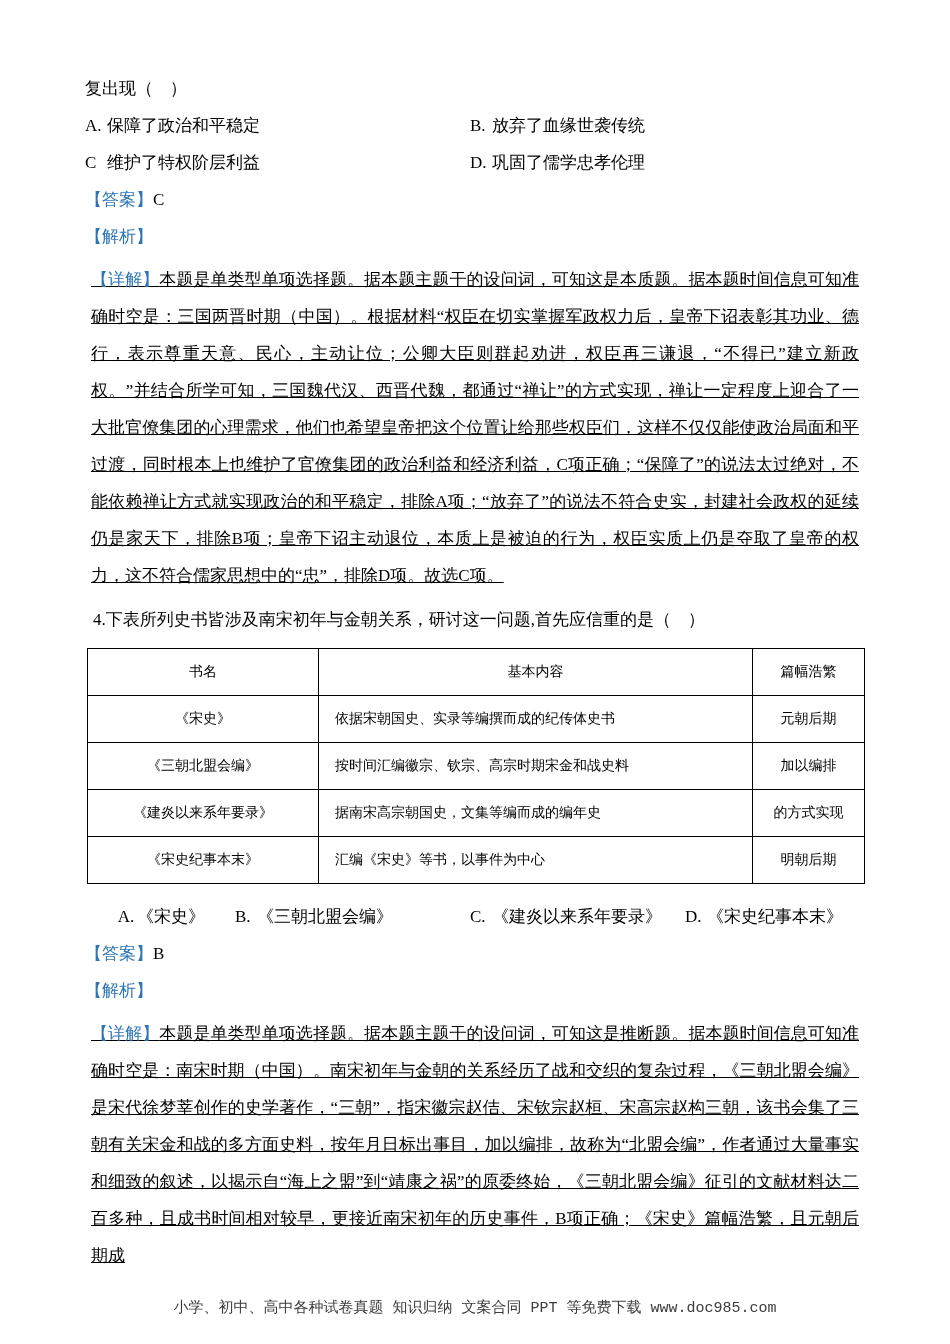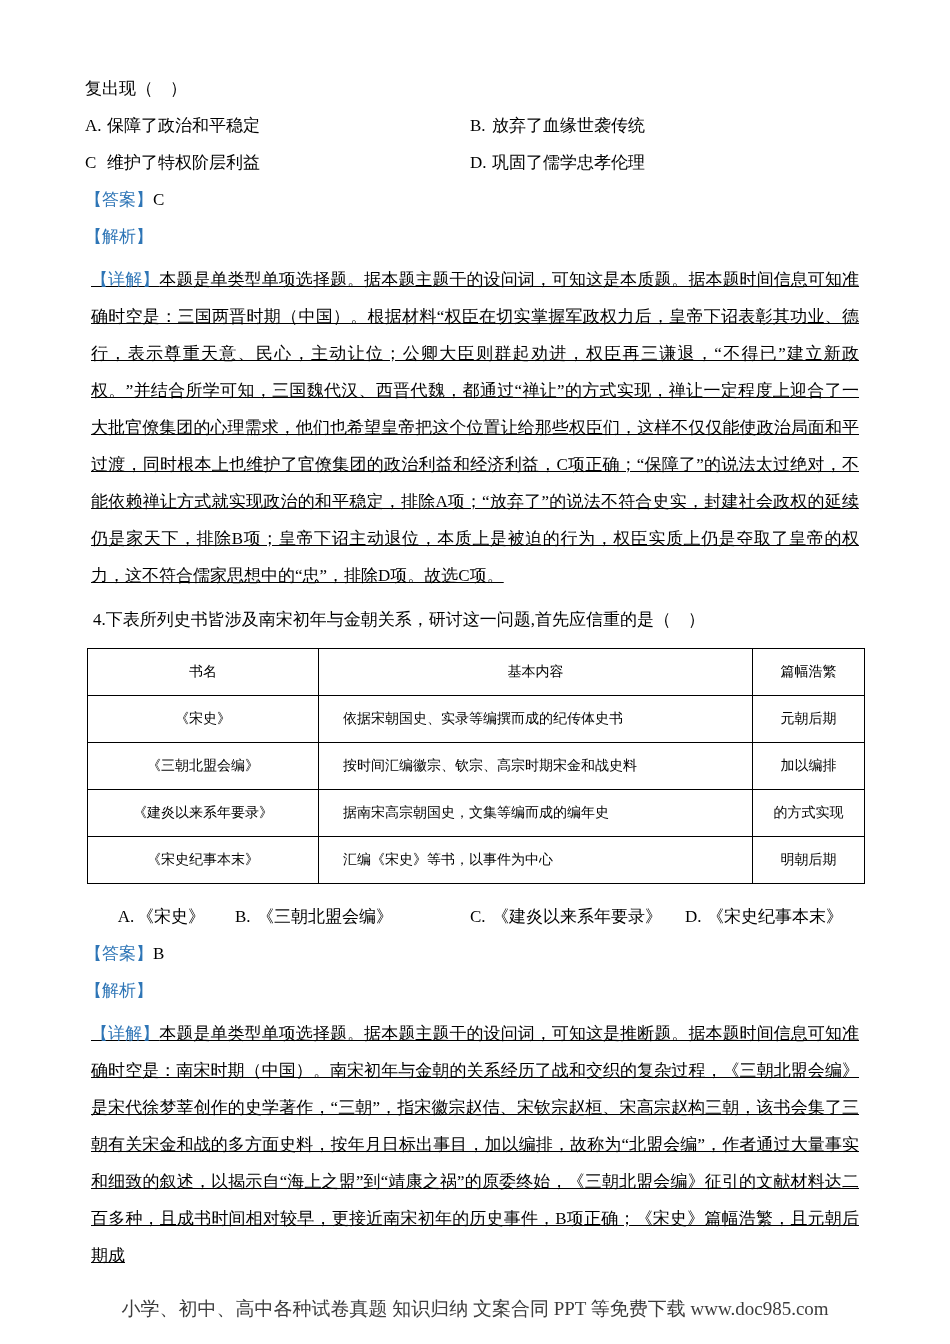--- a/index.html
+++ b/index.html
@@ -43,29 +43,30 @@
     border: 1px solid #000000;
     font-weight: normal;
     text-align: center;
     height: 46px;
     padding: 0 6px;
     line-height: 24px;
   }
   .history-table .name-col { width: 193px; }
   .history-table .content-col { width: 374px; margin-top: 45px; }
   .history-table .time-col { width: 87px; }
-  .history-table td.content-cell { text-align: left; padding-left: 24px; }
+  .history-table td.content-cell { text-align: left; padding-left: 16px; }
   .stem { margin-top: 1px; margin-left: 8px; }
   .footer {
     margin-top: auto;
     text-align: center;
-    font-size: 19px;
+    font-size: 15px;
     color: #3c3c3c;
     line-height: 22px;
     padding-top: 18px;
+    font-family: Liberation Mono, monospace;
   }
   .footer a { color: #3c3c3c; text-decoration: none; }
 </style>
 </head>
 <body>
 
 <div class="page">
 
   <p class="line">复出现（　）</p>
 

